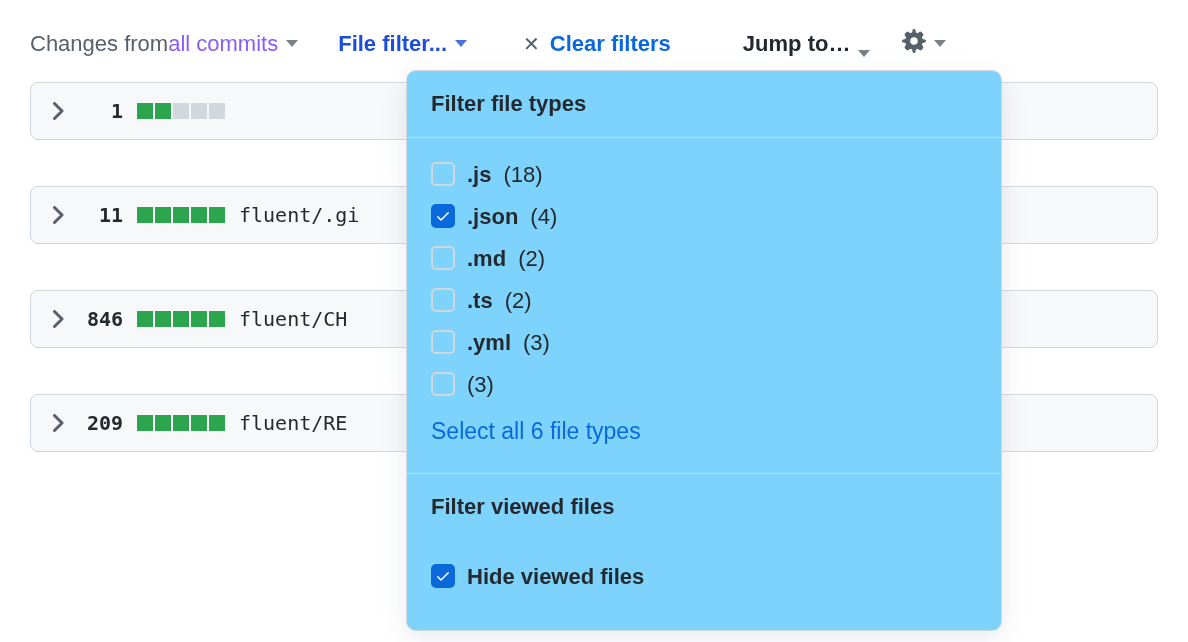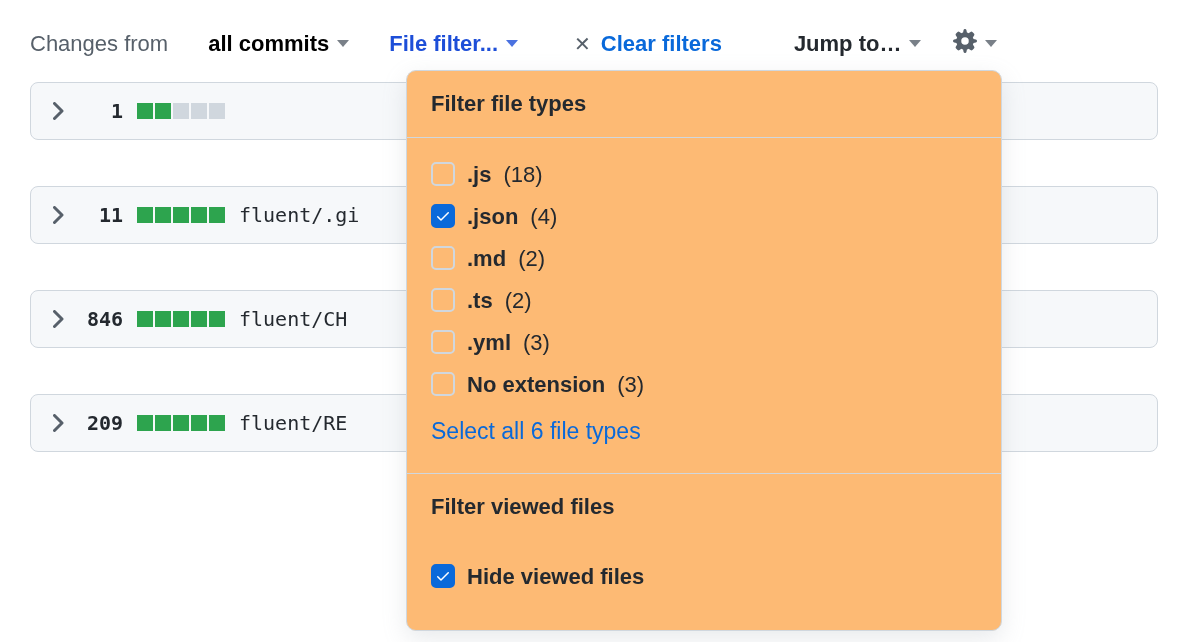--- a/index.html
+++ b/index.html
@@ -20,25 +20,25 @@
     gap: 0;
   }
   .tb-item {
     display: inline-flex;
     align-items: center;
     font-size: 22px;
     cursor: pointer;
     white-space: nowrap;
   }
   .tb-changes { color: #57606a; margin-right: 40px; }
-  .tb-changes .bold { font-weight: 700; color: #000000; margin-left: 40px; }
+  .tb-changes .bold { font-weight: 400; color: #8b5cf6; }
   .tb-filefilter { color: #1d4ed8; font-weight: 600; margin-right: 56px; }
   .tb-clear { color: #0969da; font-weight: 600; margin-right: 72px; }
   .tb-clear .x { color: #57606a; font-weight: 400; margin-right: 10px; font-size: 20px; }
-  .tb-jump { color: #24292f; font-weight: 600; margin-right: 32px; }
+  .tb-jump { color: #24292f; font-weight: 600; margin-right: 32px; align-items: flex-end; }
   .caret {
     display: inline-block;
     width: 0; height: 0;
     border-left: 6px solid transparent;
     border-right: 6px solid transparent;
     border-top: 7px solid currentColor;
     margin-left: 8px;
     vertical-align: middle;
     opacity: .8;
   }
@@ -73,21 +73,21 @@
   .sq { width:16px; height:16px; background:#d0d7de; }
   .sq.g { background:#2da44e; }
   .fname { font-family: ui-monospace, SFMono-Regular, Menlo, monospace; }
 
   
   .dropdown {
     position: absolute;
     left: 406px;
     top: 70px;
     width: 596px;
-    background: #fdba74;
+    background: #7dd3fc;
     border: 1px solid #d0d7de;
     border-radius: 10px;
     box-shadow: 0 8px 24px rgba(140,149,159,0.2);
     z-index: 10;
   }
   .dd-section-title {
     font-weight: 700;
     font-size: 22px;
     padding: 20px 24px;
     border-bottom: 1px solid #d0d7de;
@@ -250,21 +250,20 @@
         <span class="ext">.ts </span>
         <span class="cnt">(2)</span>
       </div>
       <div class="dd-row">
         <span class="cb"></span>
         <span class="ext">.yml </span>
         <span class="cnt">(3)</span>
       </div>
       <div class="dd-row">
         <span class="cb"></span>
-        <span class="ext">No extension </span>
         <span class="cnt">(3)</span>
       </div>
       <div class="dd-link">Select all 6 file types</div>
     </div>
   <div class="dd-sep"></div>
   <div class="dd-section-title" style="border-bottom:none;">Filter viewed files</div>
   <div class="dd-viewed-body">
     <div class="dd-row">
       <span class="cb checked">
         <svg viewBox="0 0 16 16">

